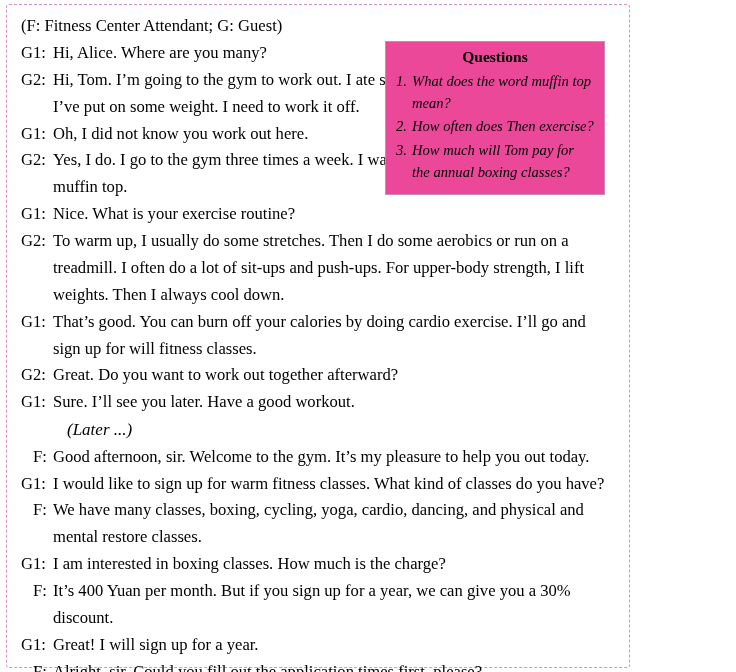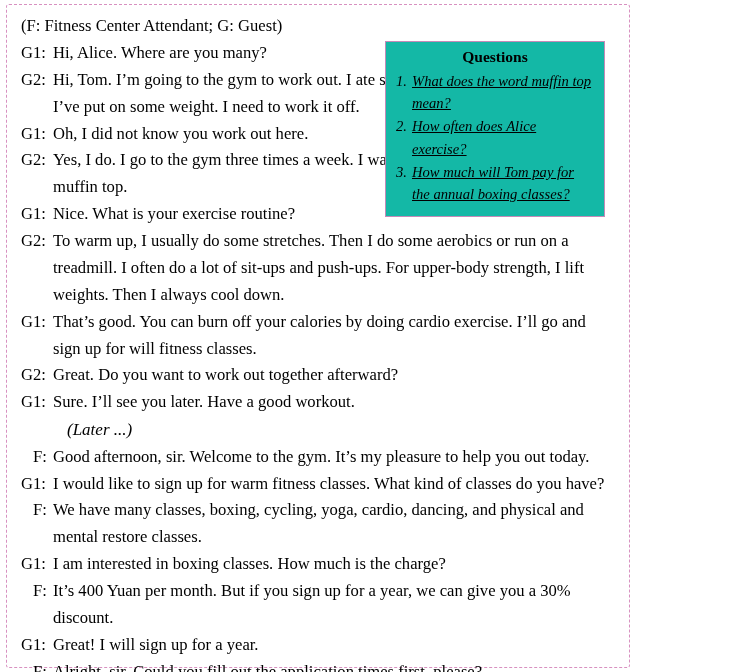--- a/index.html
+++ b/index.html
@@ -67,21 +67,21 @@
   .narrow {
     width: 455px;
   }
   .questions-box {
     position: absolute;
     right: 24px;
     top: 36px;
     width: 220px;
     box-sizing: border-box;
     border: 1px solid #c48ab8;
-    background: #14b8a6;
+    background: #ec4899;
     padding: 6px 10px 10px 10px;
   }
   .questions-title {
     text-align: center;
     font-weight: bold;
     font-size: 15.5px;
     font-family: "Liberation Serif", serif;
     margin-bottom: 4px;
   }
   .q-item {
@@ -90,21 +90,20 @@
     font-size: 14.6px;
     line-height: 1.52;
     margin-bottom: 1px;
   }
   .q-num {
     flex: 0 0 auto;
     width: 16px;
   }
   .q-text {
     flex: 1 1 auto;
-    text-decoration: underline;
   }
 </style>
 </head>
 <body>
 
 <div class="page">
   <div class="dialogue-box">
 
     <div class="header-line">(F: Fitness Center Attendant; G: Guest)</div>
 
@@ -182,21 +181,21 @@
     </div>
 
     <div class="questions-box">
       <div class="questions-title">Questions</div>
       <div class="q-item">
         <span class="q-num">1.</span>
         <span class="q-text">What does the word muffin top mean?</span>
       </div>
       <div class="q-item">
         <span class="q-num">2.</span>
-        <span class="q-text">How often does Alice exercise?</span>
+        <span class="q-text">How often does Then exercise?</span>
       </div>
       <div class="q-item">
         <span class="q-num">3.</span>
         <span class="q-text">How much will Tom pay for the annual boxing classes?</span>
       </div>
     </div>
 
   </div>
 </div>
 

